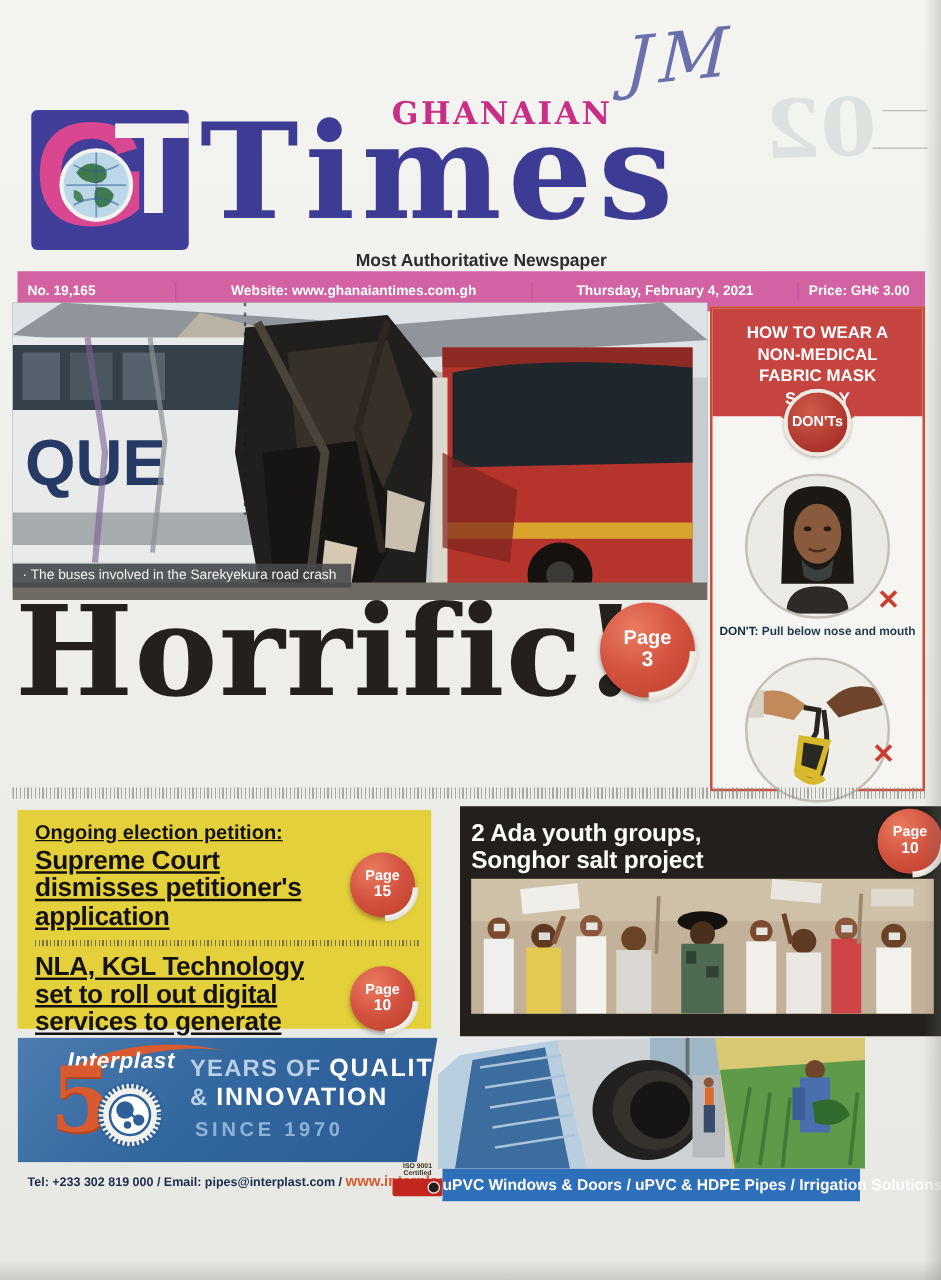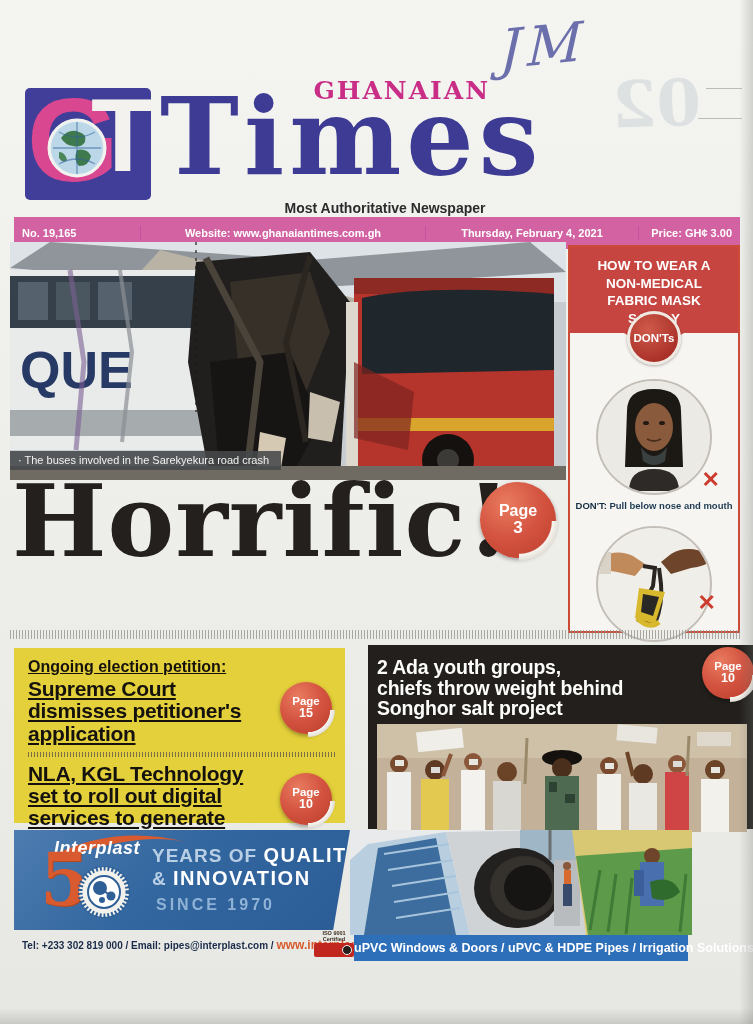--- a/index.html
+++ b/index.html
@@ -36,21 +36,21 @@
         font-weight:bold;font-size:106px;line-height:1;color:#3d3b94;letter-spacing:5px;}
   .masthead-tagline{position:absolute;left:275px;top:200px;width:220px;text-align:center;
         font-size:14px;font-weight:bold;color:#2b2b2b;}
 
   
   .infobar{position:absolute;left:14px;top:217px;width:726px;height:32px;background:#d262a2;
            display:flex;align-items:center;color:#fff;font-size:11px;font-weight:bold;}
   .infobar .cell{padding:0 8px;white-space:nowrap;}
   .infobar .sep{width:1px;height:14px;background:#c153a0;}
   .c-issue{width:110px;} .c-web{width:268px;text-align:center;} .c-date{width:196px;text-align:center;}
-  .c-price{flex:1;text-align:right;}
+  .c-price{flex:1;text-align:left;}
 
   
   .lead-photo{position:absolute;left:10px;top:242px;width:556px;height:238px;overflow:hidden;
               background:#9aa0a4;}
   .photo-caption{position:absolute;left:0;bottom:10px;background:rgba(70,72,74,.88);color:#f2f2f0;
                  font-size:11px;padding:3px 12px 4px 8px;white-space:nowrap;}
 
   
   .headline-row{position:absolute;left:12px;top:474px;width:556px;height:100px;}
   .headline{font-family:"DejaVu Serif",serif;font-weight:bold;font-size:100px;line-height:.95;
@@ -290,21 +290,20 @@
       <div class="sticker sticker-sm">
         <span>Page</span>
         <span class="num">10</span>
       </div>
     </div>
   </section>
 
   <section class="black-box">
     <div class="bb-head">
       <span class="line">2 Ada youth groups,</span>
-      <span class="line">chiefs throw weight behind</span>
       <span class="line">Songhor salt project</span>
     </div>
     <div class="sticker sticker-sm bb-sticker" style="position:absolute;">
       <span>Page</span>
       <span class="num">10</span>
     </div>
     <div class="bb-photo">
       <svg width="370" height="108" viewBox="0 0 370 108">
         <rect width="370" height="108" fill="#c3b199"></rect>
         <rect width="370" height="34" fill="#cfc0a8"></rect>

